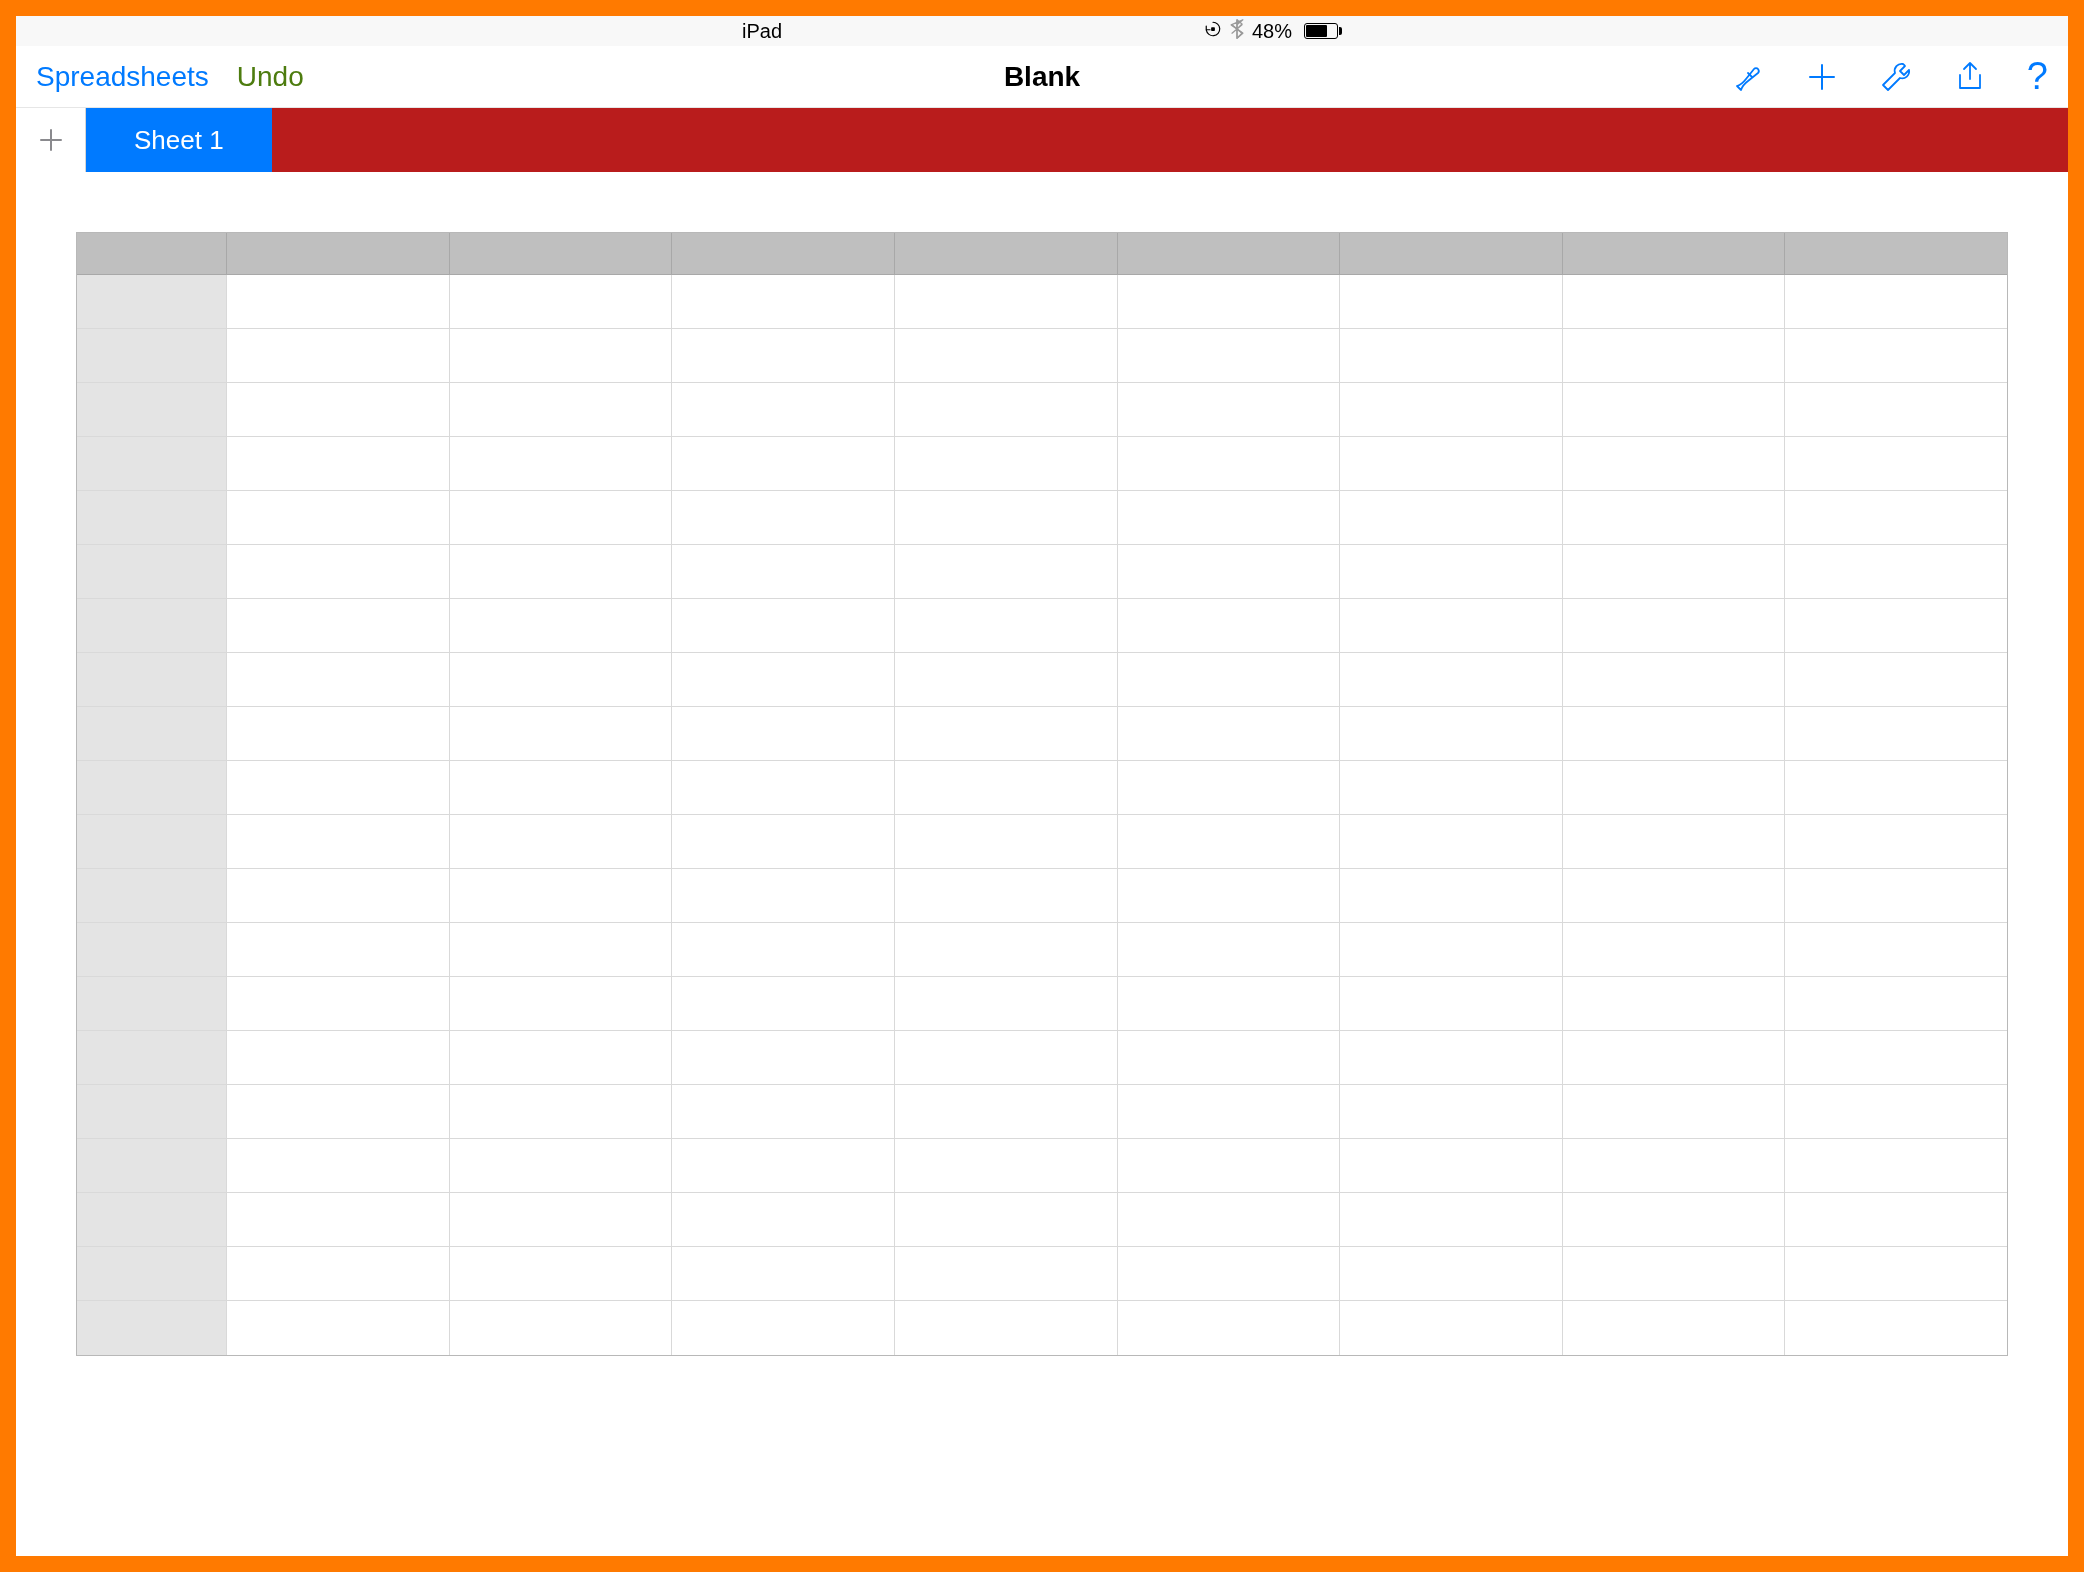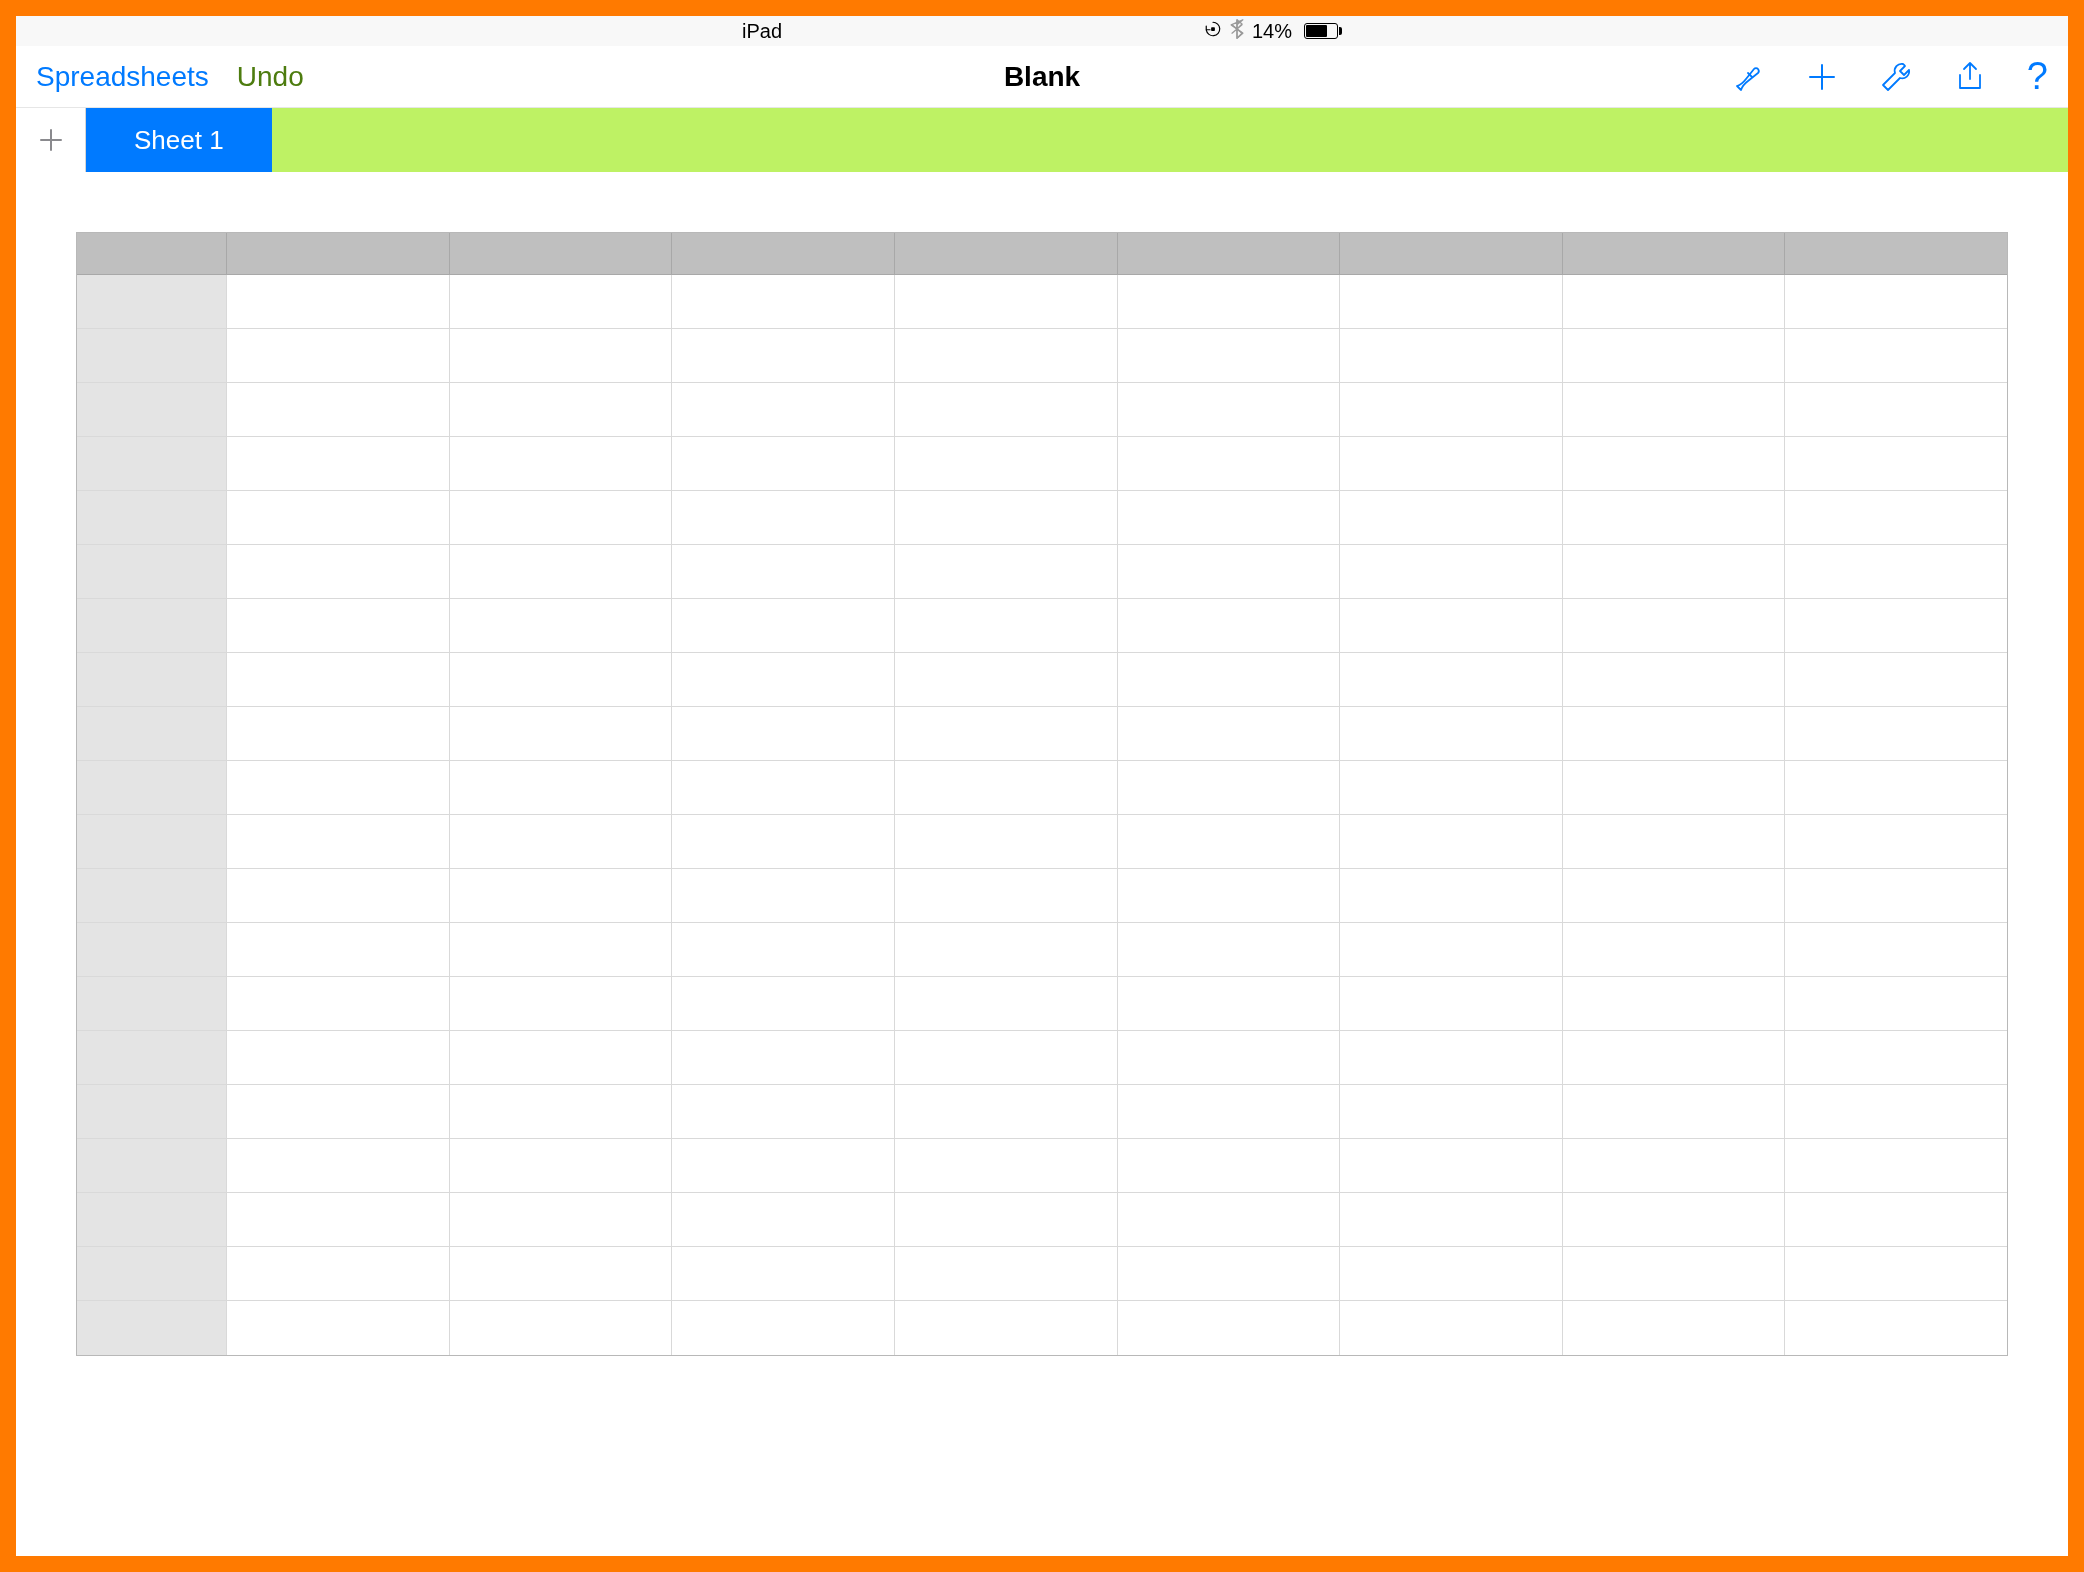--- a/index.html
+++ b/index.html
@@ -25,21 +25,21 @@
   .toolbar .tb-center { font-size:28px; font-weight:700; color:#000; position:absolute; left:0; right:0; text-align:center; pointer-events:none; }
   .toolbar .tb-center span { pointer-events:auto; }
   .toolbar .tb-right { display:flex; align-items:center; gap:40px; }
   .toolbar .tb-right svg { width:34px; height:34px; }
   .toolbar .tb-right .ico { color:#007aff; display:flex; align-items:center; justify-content:center; }
   .toolbar .help { color:#007aff; font-size:38px; font-weight:300; }
 
   .toolbar-wrap { position:relative; }
 
   
-  .tabsbar { height:64px; background:#bef264; display:flex; align-items:stretch; }
+  .tabsbar { height:64px; background:#b91c1c; display:flex; align-items:stretch; }
   .addsheet { width:70px; background:#ffffff; display:flex; align-items:center; justify-content:center; border-right:1px solid #d6d6d6; }
   .addsheet svg { width:26px; height:26px; }
   .sheet-tab { background:#007aff; color:#fff; font-size:26px; font-weight:400; display:flex; align-items:center; justify-content:center; padding:0 48px; }
 
   
   .canvas { flex:1; background:#ffffff; padding:60px 60px 40px 60px; overflow:hidden; }
   .grid { border:1px solid #b8b8b8; }
   .grid-row { display:flex; }
   .col-head { height:42px; }
   .cell { border-right:1px solid #d9d9d9; border-bottom:1px solid #d9d9d9; }
@@ -67,21 +67,21 @@
             <rect x="9.5" y="9.5" width="5" height="5" rx="1" fill="#000" stroke="none"></rect>
           </svg>
         </span>
         <span>
           <svg width="14" height="20" viewBox="0 0 14 24" fill="none" stroke="#9a9a9a" stroke-width="1.6" stroke-linejoin="round" stroke-linecap="round">
             <path d="M7 1v22l7-6-14-10 14-6-7 6"></path>
             <path d="M7 1l7 6-7 5-7-5" opacity="0"></path>
             <path d="M7 1v22M7 1l6 5-6 6 6 5-6 6M1 7l12 10M1 17l12-10" stroke="#9a9a9a" fill="none"></path>
           </svg>
         </span>
-        <span>14%</span>
+        <span>48%</span>
         <span class="batt">
           <span class="batt-body">
               <span class="batt-fill" style="width:66%"></span>
             </span>
           <span class="batt-tip"></span>
         </span>
       </div>
     </div>
 
     <div class="toolbar-wrap">

